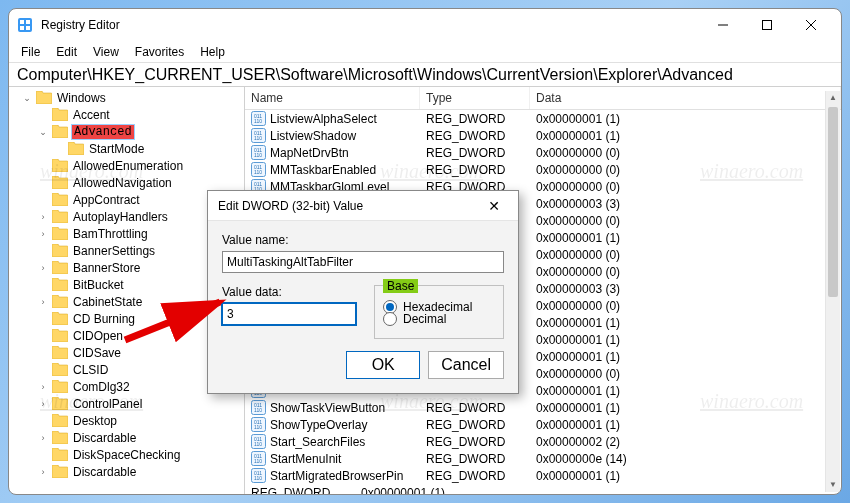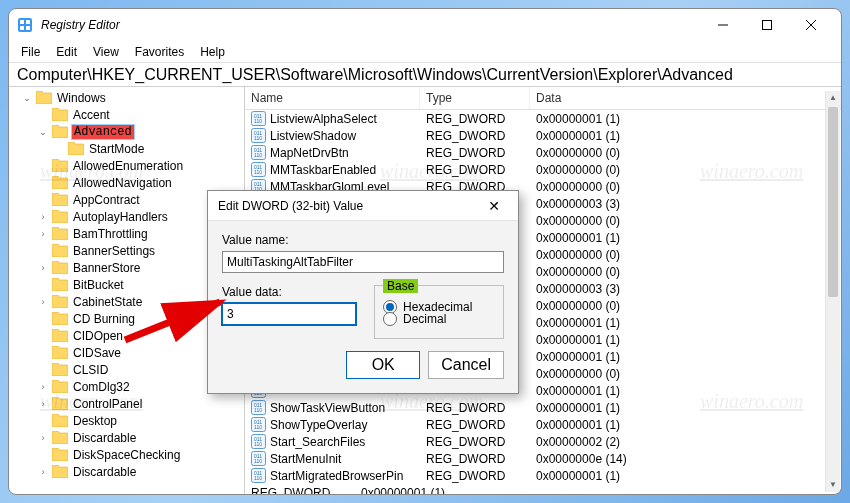--- a/index.html
+++ b/index.html
@@ -1,20 +1,20 @@
 <!DOCTYPE html>
 <html><head>
 <meta charset="utf-8">
 <style>
 * { box-sizing: border-box; margin: 0; padding: 0; font-family: "Segoe UI", Arial, sans-serif; }
 body { width: 850px; height: 503px; background: linear-gradient(135deg, #7db8f0 0%, #a8d0f5 50%, #6ba8e5 100%); overflow: hidden; position: relative; }
 
 .window { position: absolute; top: 8px; left: 8px; width: 834px; height: 487px; background: #fff; border: 1px solid #888; border-radius: 8px; display: flex; flex-direction: column; overflow: hidden; }
 
-.titlebar { height: 32px; display: flex; align-items: center; padding: 0 8px; font-style: italic; }
+.titlebar { height: 32px; display: flex; align-items: center; padding: 0 8px; }
 .titlebar .app-icon { width: 16px; height: 16px; margin-right: 8px; }
 .titlebar .title { font-size: 12px; color: #000; flex: 1; }
 .win-controls { display: flex; gap: 0; }
 .win-btn { width: 44px; height: 28px; display: flex; align-items: center; justify-content: center; font-size: 11px; color: #333; }
 .win-btn.close svg { width: 10px; height: 10px; }
 
 .menubar { height: 22px; display: flex; align-items: center; padding: 0 4px; font-size: 12px; color: #000; border-bottom: 1px solid #e0e0e0; }
 .menubar span { padding: 2px 8px; }
 
 .addressbar { height: 24px; display: flex; align-items: center; padding: 2px 8px; font-size: 16px; border-bottom: 1px solid #d0d0d0; color: #000; }

